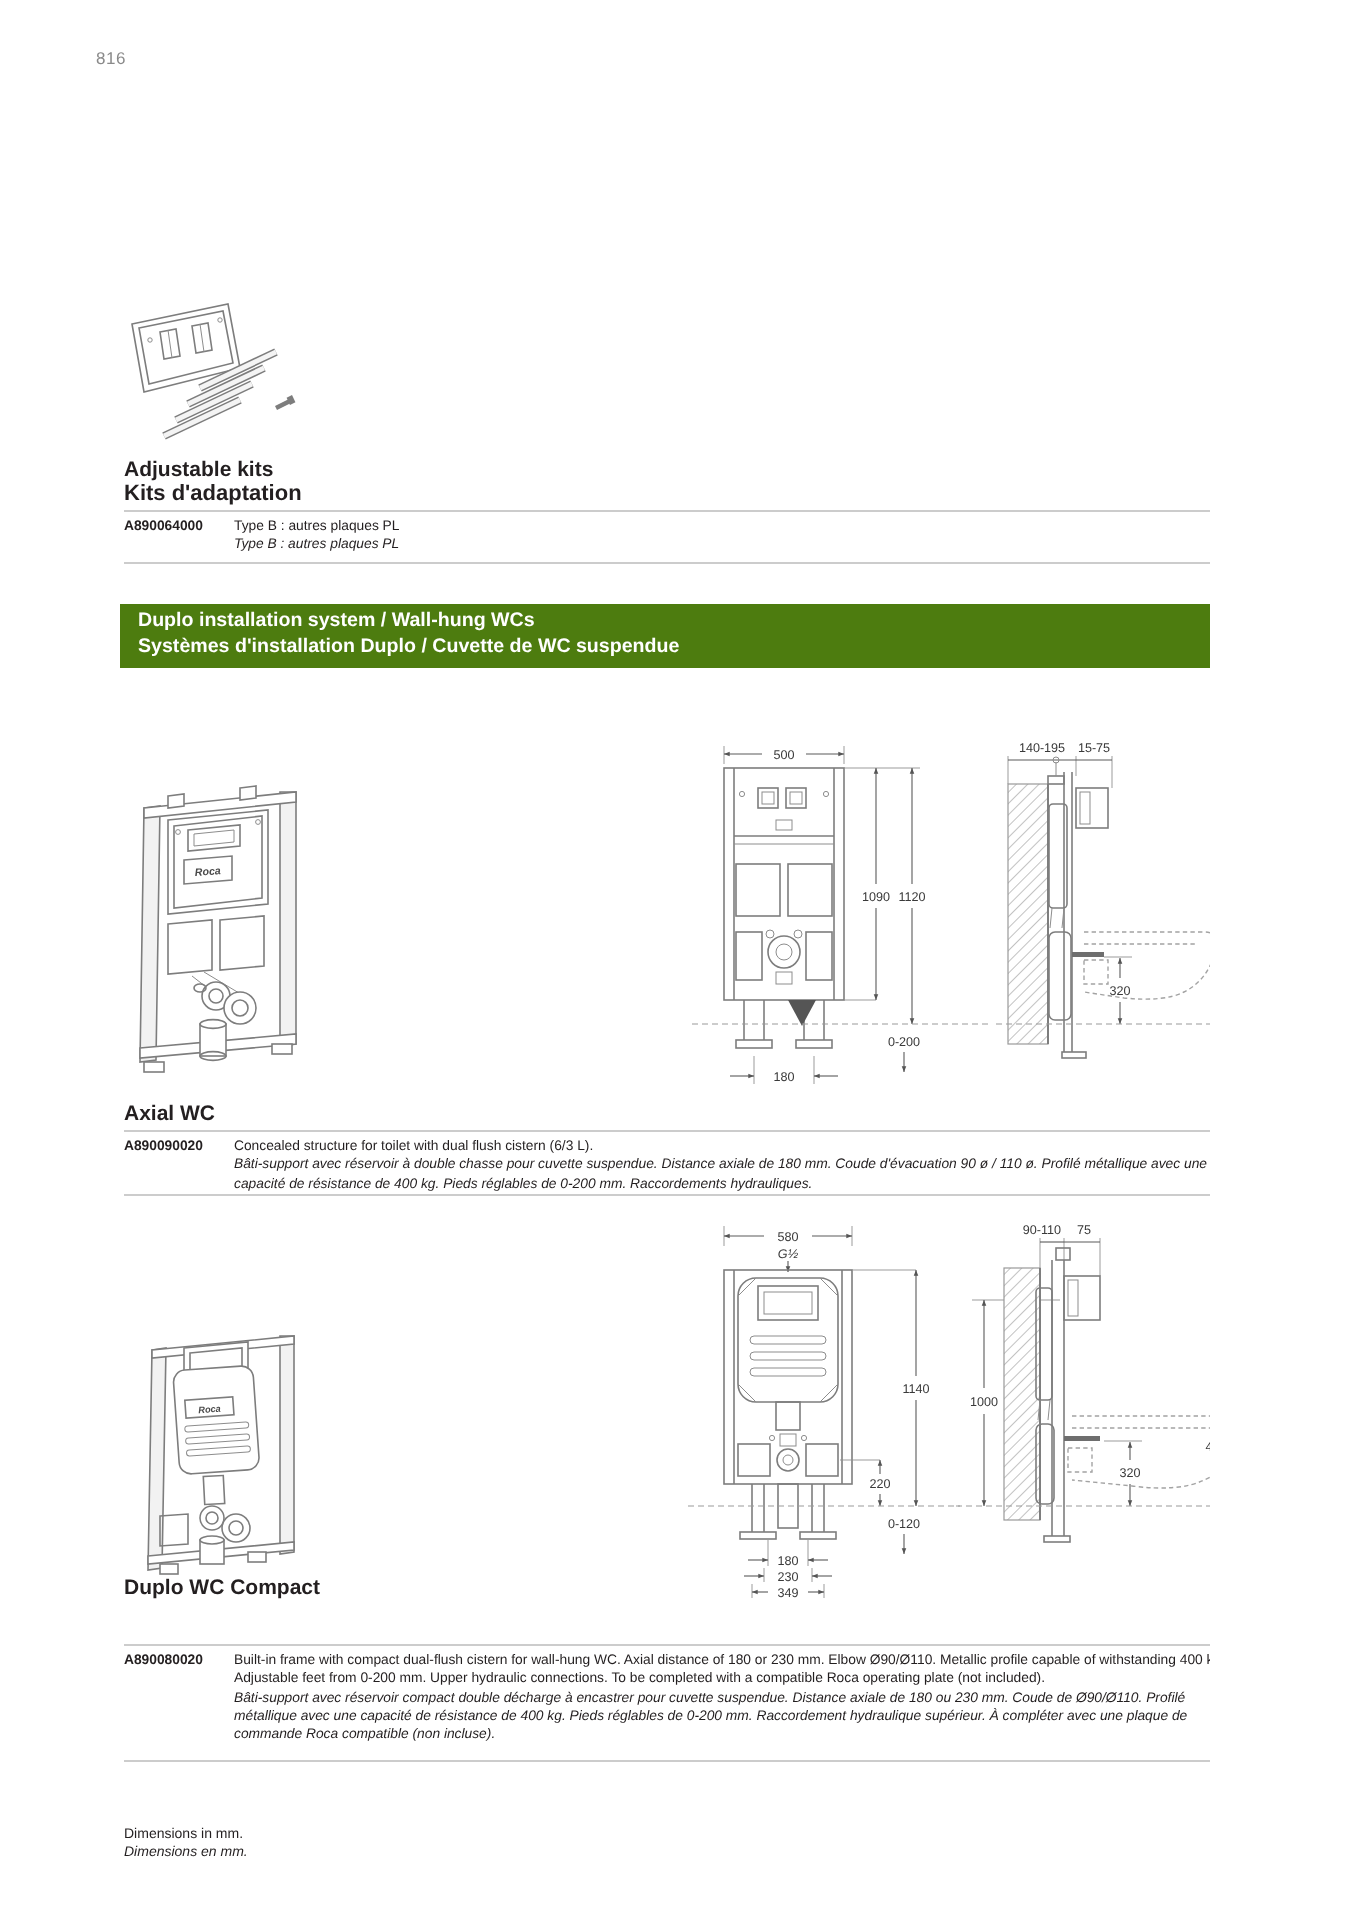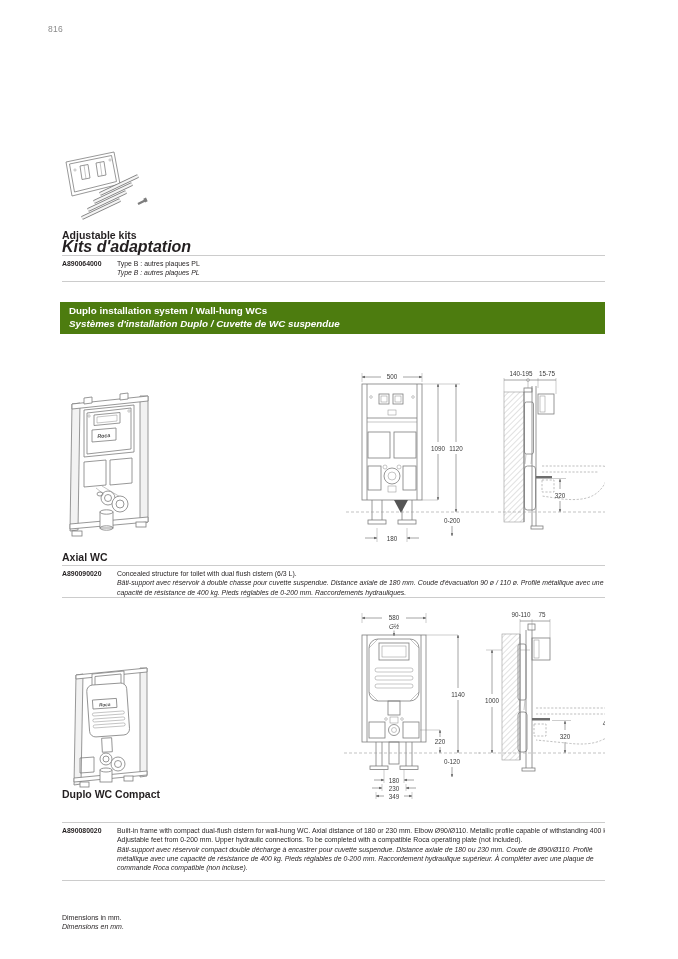--- a/index.html
+++ b/index.html
@@ -4,29 +4,29 @@
 <style>
   * { margin:0; padding:0; box-sizing:border-box; }
   html,body { background:#ffffff; }
   .page {
     position:relative; width:605px; height:959px; background:#fff;
     font-family:"Liberation Sans", sans-serif; color:#231f20; overflow:hidden;
   }
   .abs { position:absolute; }
   .pagenum { font-size:8.5px; color:#8a8a8a; letter-spacing:.3px; }
   .sec-title { font-size:10.5px; font-weight:bold; line-height:12px; }
-  .sec-sub   { font-size:16px; font-weight:bold; font-style:italic; line-height:12px; }
+  .sec-sub   { font-size:11px; font-weight:bold; line-height:12px; }
   .rule { height:1px; background:#cccccc; }
   .prod-row { display:flex; font-size:6.9px; line-height:9.3px; }
   .code { width:55px; flex:none; font-weight:bold; }
   .desc { width:499px; }
   .fr { font-style:italic; }
   .banner { background:#4d7c0f; color:#ffffff; padding:3px 9px 4px 9px; }
   .banner .l1 { font-size:9.8px; font-weight:bold; line-height:12.5px; }
-  .banner .l2 { font-size:9.8px; font-weight:bold; font-style:italic; line-height:12.5px; }
+  .banner .l2 { font-size:9.8px; font-weight:bold; line-height:12.5px; }
   .footer { font-size:7px; line-height:9px; }
   svg { display:block; overflow:visible; }
   svg text { font-family:"Liberation Sans", sans-serif; }
   svg text.d { font-size:6.3px; fill:#3a3a3a; }
   svg text.logo { font-size:5.3px; font-weight:bold; font-style:italic; fill:#4a4a4a; }
   .st  { stroke:#7d7d7d; stroke-width:0.8; fill:#ffffff; }
   .stf { stroke:#7d7d7d; stroke-width:0.8; fill:#f2f2f2; }
   .stn { stroke:#7d7d7d; stroke-width:0.8; fill:none; }
   .thin{ stroke:#8d8d8d; stroke-width:0.5; fill:none; }
   .dim { stroke:#5a5a5a; stroke-width:0.55; fill:none; }

